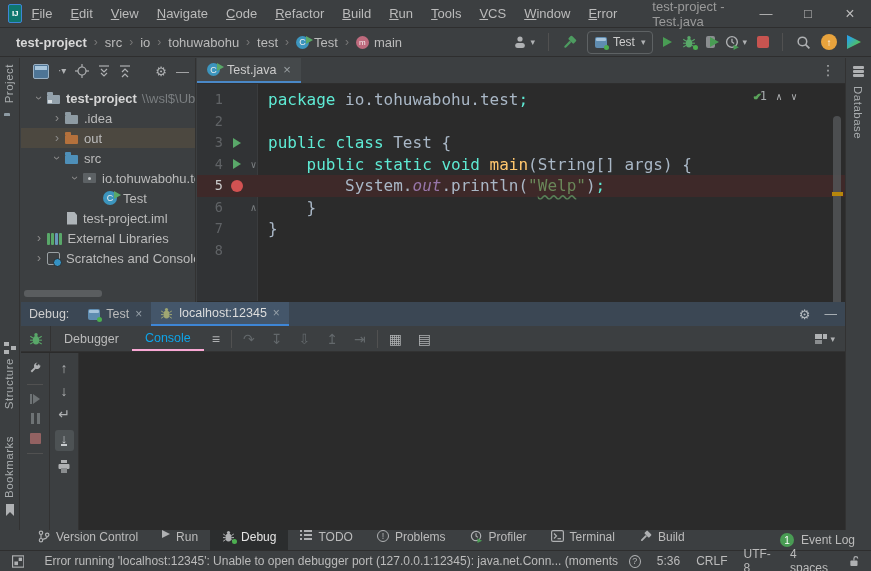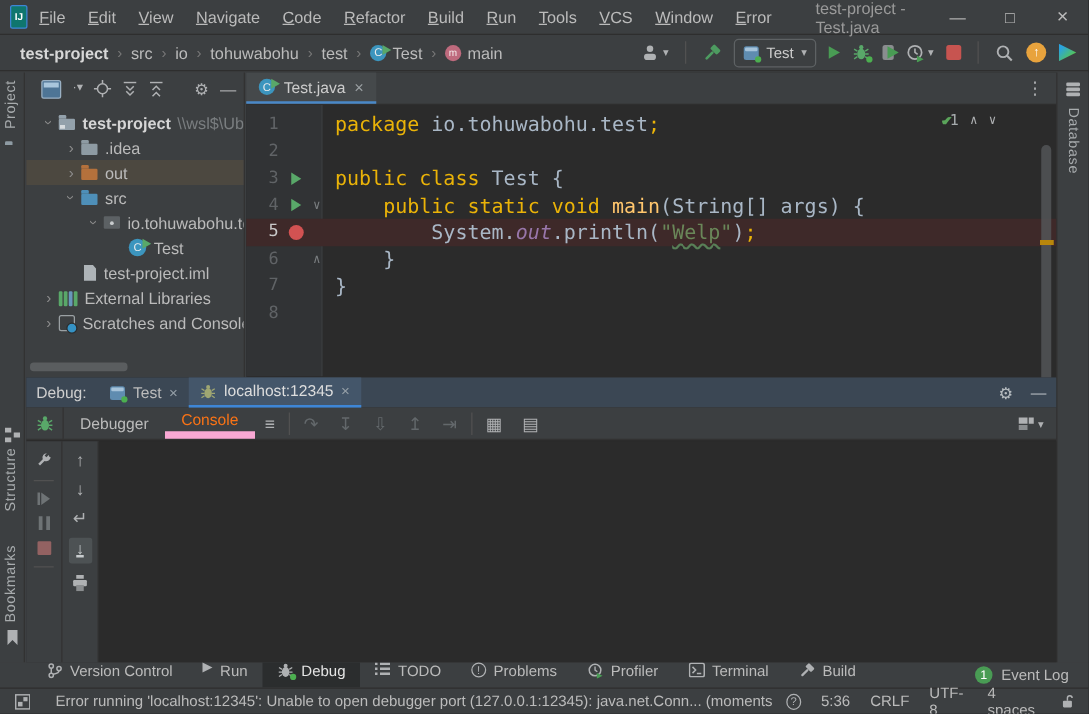--- a/index.html
+++ b/index.html
@@ -92,21 +92,21 @@
   .codelines{position:relative;padding-top:5px;}
   .crow{display:flex;height:21.5px;line-height:21.5px;align-items:center;}
   .crow.hl{background:#3E2929;}
   .crow.hl .ln{color:#C9C9C9;}
   .ln{width:26px;text-align:right;color:#606366;font-size:13.5px;padding-right:3px;flex:none;font-family:"DejaVu Sans Mono",monospace;}
   .mk{width:21px;display:flex;align-items:center;justify-content:center;flex:none;}
   .fd{width:13px;text-align:center;color:#7A7E80;font-size:10px;flex:none;}
   .ct{padding-left:8px;white-space:pre;color:#A9B7C6;flex:1;}
   .run-arrow{width:0;height:0;border-left:8px solid #59A869;border-top:5px solid transparent;border-bottom:5px solid transparent;}
   .bp{width:12px;height:12px;border-radius:50%;background:#D25252;}
-  .tok-kw{color:#eab308;}
+  .tok-kw{color:#5eead4;}
   .tok-pl{color:#A9B7C6;}
   .tok-me{color:#FFC66D;}
   .tok-fi{color:#9876AA;font-style:italic;}
   .tok-st{color:#6A8759;}
   .tok-sw{color:#6A8759;text-decoration:underline;text-decoration-style:wavy;text-decoration-color:#588057;text-underline-offset:3px;}
   .inspect{position:absolute;top:5px;right:48px;display:flex;align-items:center;gap:9px;font-size:12px;color:#A6ABAD;}
   .inspect .chk{color:#5BA55B;font-size:12px;letter-spacing:-6px;margin-right:4px;}
   .inspect .cv{font-size:10px;color:#AFB1B3;}
   .vscroll{position:absolute;right:4px;top:32px;width:8px;height:192px;background:#55585A;border-radius:4px;opacity:.8;}
   .stripe-mark{position:absolute;right:2px;top:108px;width:11px;height:4px;background:#B8860B;}
@@ -115,21 +115,21 @@
   .debug-pane{position:absolute;top:302px;left:21px;right:26px;bottom:41px;background:#2B2B2B;}
   .dbg-header{height:24px;background:#3B4754;display:flex;align-items:stretch;padding:0 8px 0 8px;font-size:12.5px;}
   .dbg-label{display:flex;align-items:center;margin-right:10px;color:#CFCFCF;}
   .dbg-tab{display:flex;align-items:center;gap:6px;padding:0 9px;color:#BBB;box-sizing:border-box;}
   .dbg-tab.active{background:#44566A;border-bottom:2px solid #3E86D6;color:#DDD;}
   .dbg-tab .x{color:#96A0A8;font-size:12px;}
   .dbg-hdr-actions{margin-left:auto;display:flex;align-items:center;gap:14px;color:#B6BCC0;}
   .dbg-toolbar{height:26px;background:#3C3F41;border-bottom:1px solid #323232;display:flex;align-items:stretch;box-sizing:border-box;}
   .bugbox{width:29px;border-right:1px solid #323232;display:flex;align-items:center;justify-content:center;flex:none;}
   .view-tab{display:flex;align-items:center;padding:0 13px;font-size:12.5px;color:#BBB;box-sizing:border-box;}
-  .view-tab.active{color:#f97316;border-bottom:6px solid #f9a8d4;}
+  .view-tab.active{color:#0ea5e9;border-bottom:2px solid #f9a8d4;}
   .tb-ico{display:flex;align-items:center;padding:0 8px;color:#AFB1B3;font-size:14px;}
   .tb-ico.dis{color:#63686B;}
   .dbg-body{position:absolute;top:51px;left:0;right:0;bottom:0;display:flex;}
   .dcol{width:29px;background:#3C3F41;border-right:1px solid #323232;display:flex;flex-direction:column;align-items:center;padding-top:8px;gap:9px;flex:none;box-sizing:border-box;}
   .dcol .div{width:16px;height:1px;background:#515151;}
   .resume{display:flex;align-items:center;gap:1px;}
   .resume .bar{width:2px;height:10px;background:#6E7375;}
   .resume .t{width:0;height:0;border-left:7px solid #6E7375;border-top:5px solid transparent;border-bottom:5px solid transparent;}
   .pause{display:flex;gap:3px;}
   .pause i{display:block;width:3px;height:11px;background:#6E7375;}

